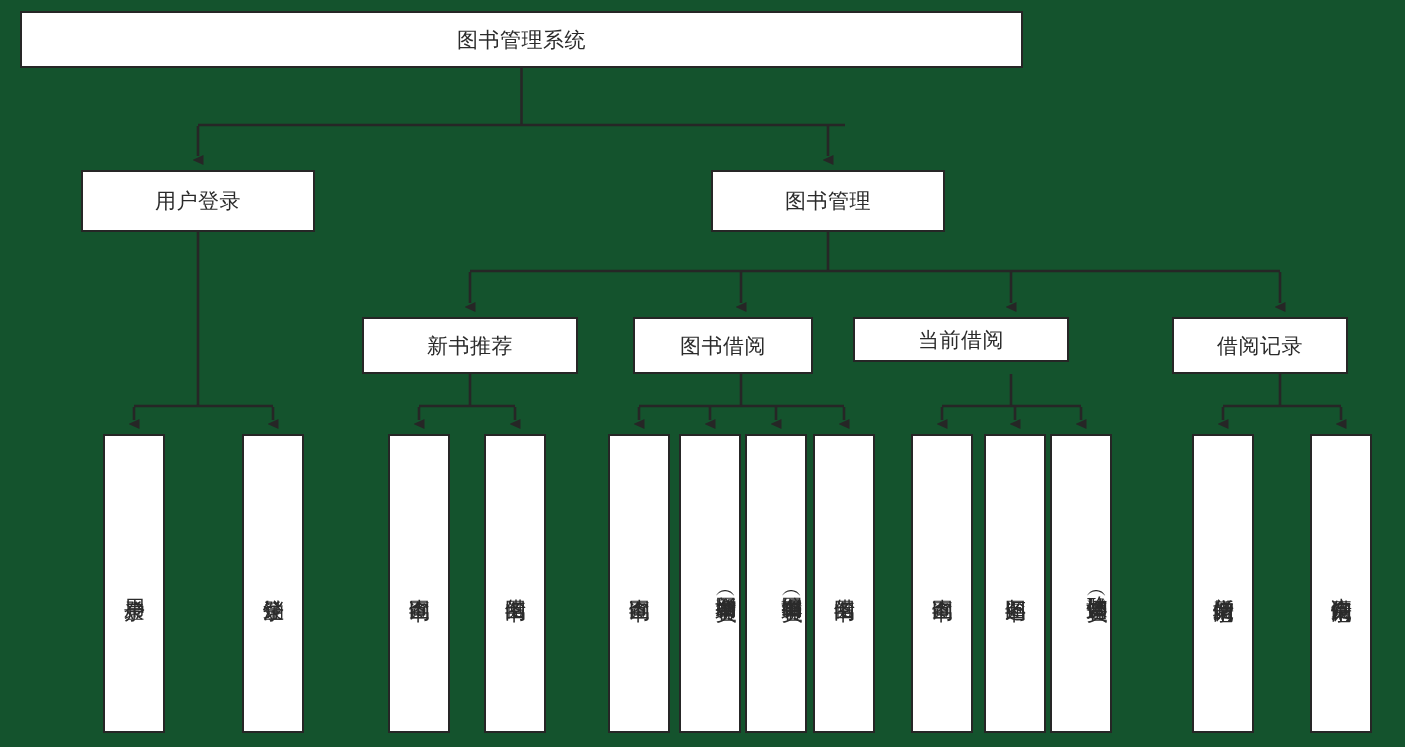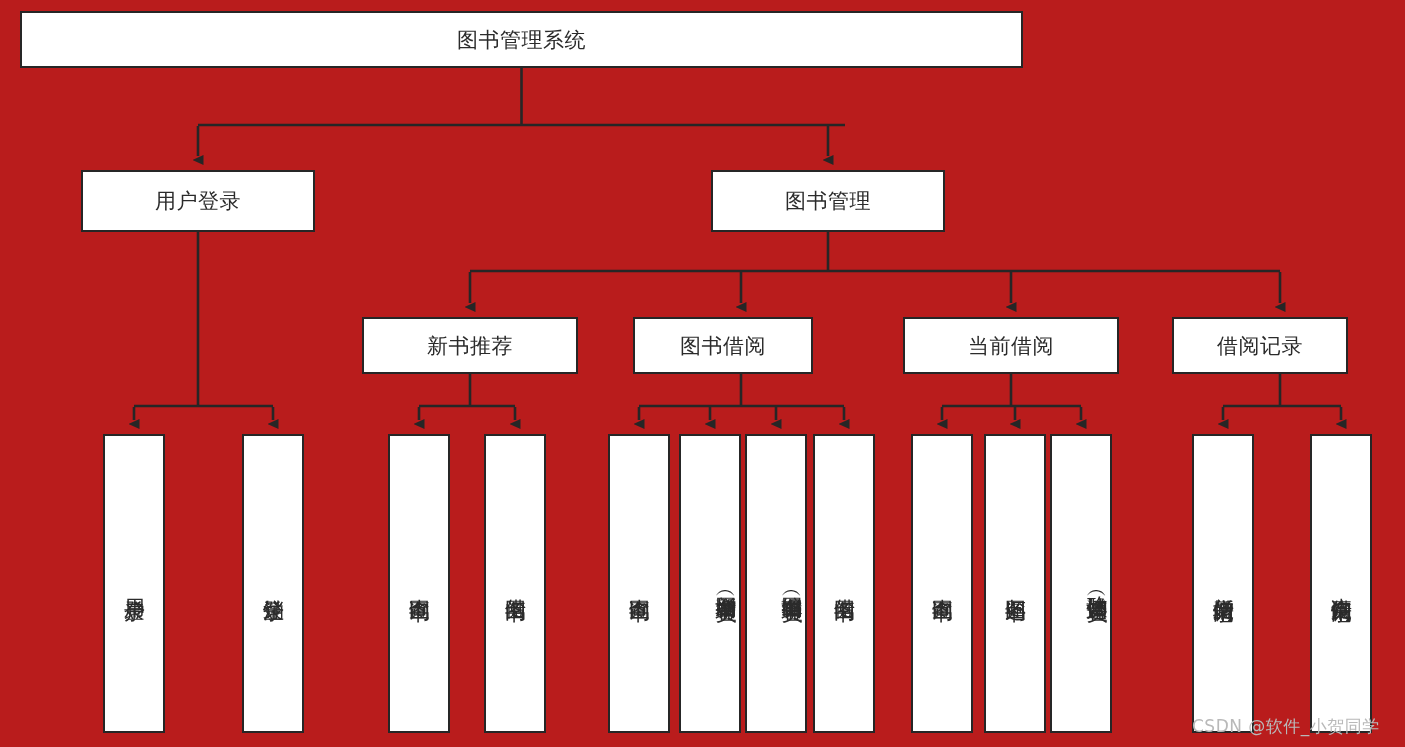--- a/index.html
+++ b/index.html
@@ -7,21 +7,21 @@
     padding: 0;
     background: #ffffff;
   }
   body {
     font-family: "DejaVu Sans", "Liberation Sans", sans-serif;
   }
   #canvas {
     position: relative;
     width: 1405px;
     height: 747px;
-    background: #b91c1c;
+    background: #14532d;
     overflow: hidden;
   }
   svg.edges {
     position: absolute;
     left: 0;
     top: 0;
     width: 1405px;
     height: 747px;
     pointer-events: none;
   }
@@ -129,36 +129,35 @@
     </g>
   </svg>
 
   <div class="node node-h" style="left:20px; top:11px; width:1003px; height:57px;">图书管理系统</div>
 
   <div class="node node-h" style="left:81px; top:170px; width:234px; height:62px;">用户登录</div>
   <div class="node node-h" style="left:362px; top:317px; width:216px; height:57px;">新书推荐</div>
 
   <div class="node node-h" style="left:711px; top:170px; width:234px; height:62px;">图书管理</div>
   <div class="node node-h" style="left:633px; top:317px; width:180px; height:57px;">图书借阅</div>
-  <div class="node node-h" style="left:903px; top:317px; width:216px; height:57px;">当前借阅</div>
+  <div class="node node-h" style="left:853px; top:317px; width:216px; height:45px;">当前借阅</div>
   <div class="node node-h" style="left:1172px; top:317px; width:176px; height:57px;">借阅记录</div>
 
   <div class="node node-v" style="left:103px; top:434px; width:62px; height:299px;">用户登录</div>
   <div class="node node-v" style="left:242px; top:434px; width:62px; height:299px;">注销登录</div>
 
   <div class="node node-v" style="left:388px; top:434px; width:62px; height:299px;">查询图书</div>
   <div class="node node-v" style="left:484px; top:434px; width:62px; height:299px;">借阅图书</div>
 
   <div class="node node-v" style="left:608px; top:434px; width:62px; height:299px;">查询图书</div>
   <div class="node node-v align-top" style="left:679px; top:434px; width:62px; height:299px;">新增图书（管理员）</div>
   <div class="node node-v align-top" style="left:745px; top:434px; width:62px; height:299px;">编辑图书（管理员）</div>
   <div class="node node-v" style="left:813px; top:434px; width:62px; height:299px;">借阅图书</div>
 
   <div class="node node-v" style="left:911px; top:434px; width:62px; height:299px;">查询图书</div>
   <div class="node node-v" style="left:984px; top:434px; width:62px; height:299px;">归还图书</div>
   <div class="node node-v align-top" style="left:1050px; top:434px; width:62px; height:299px;">确认归还（管理员）</div>
 
   <div class="node node-v" style="left:1192px; top:434px; width:62px; height:299px;">新增借阅记录</div>
   <div class="node node-v" style="left:1310px; top:434px; width:62px; height:299px;">查询借阅记录</div>
 
-  <div class="watermark" style="left:1192px; top:715px;">CSDN @软件_小贺同学</div>
 
 </div>
 
 </body></html>

